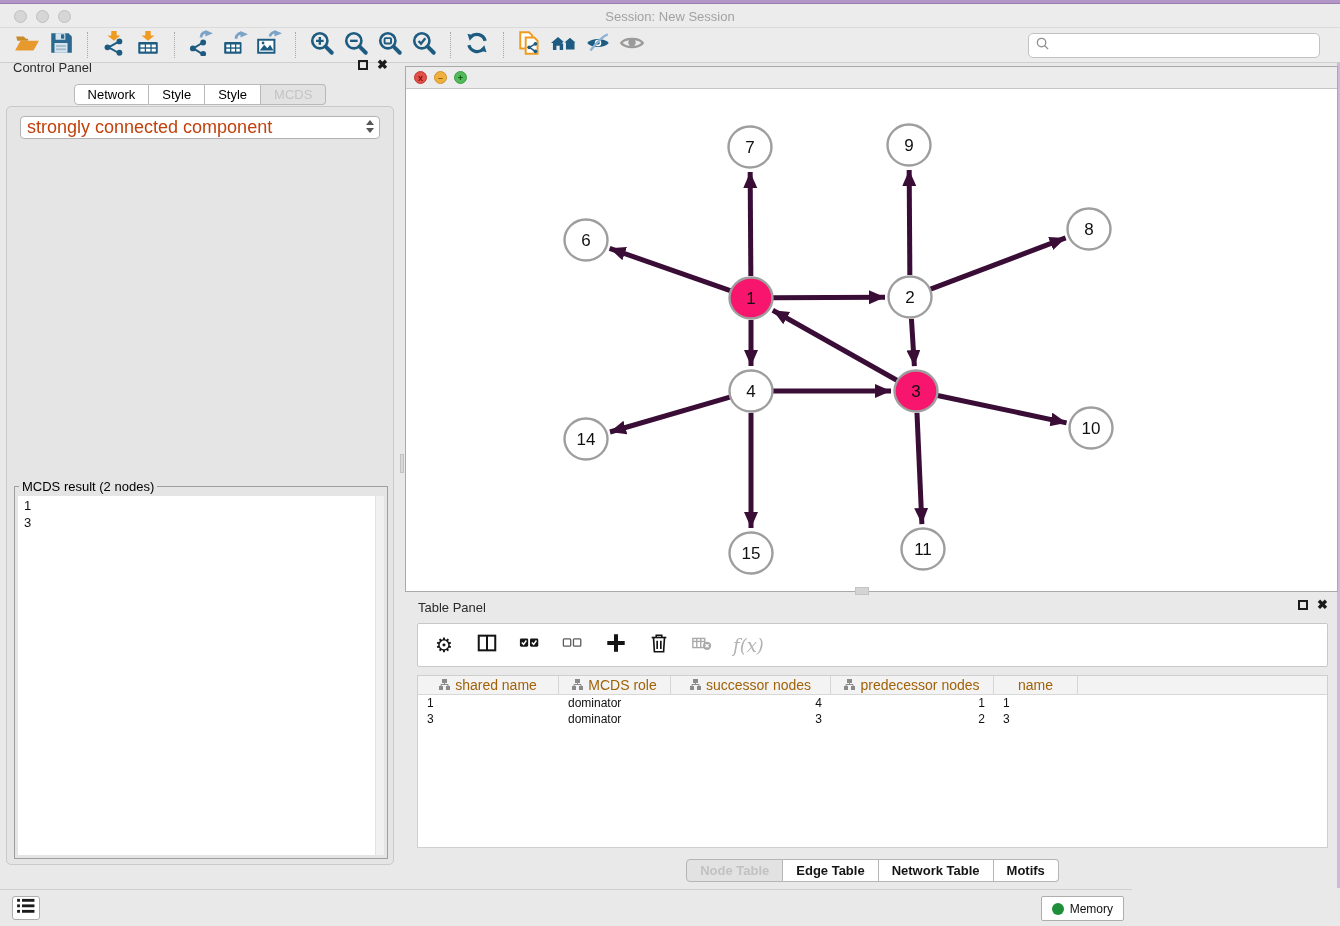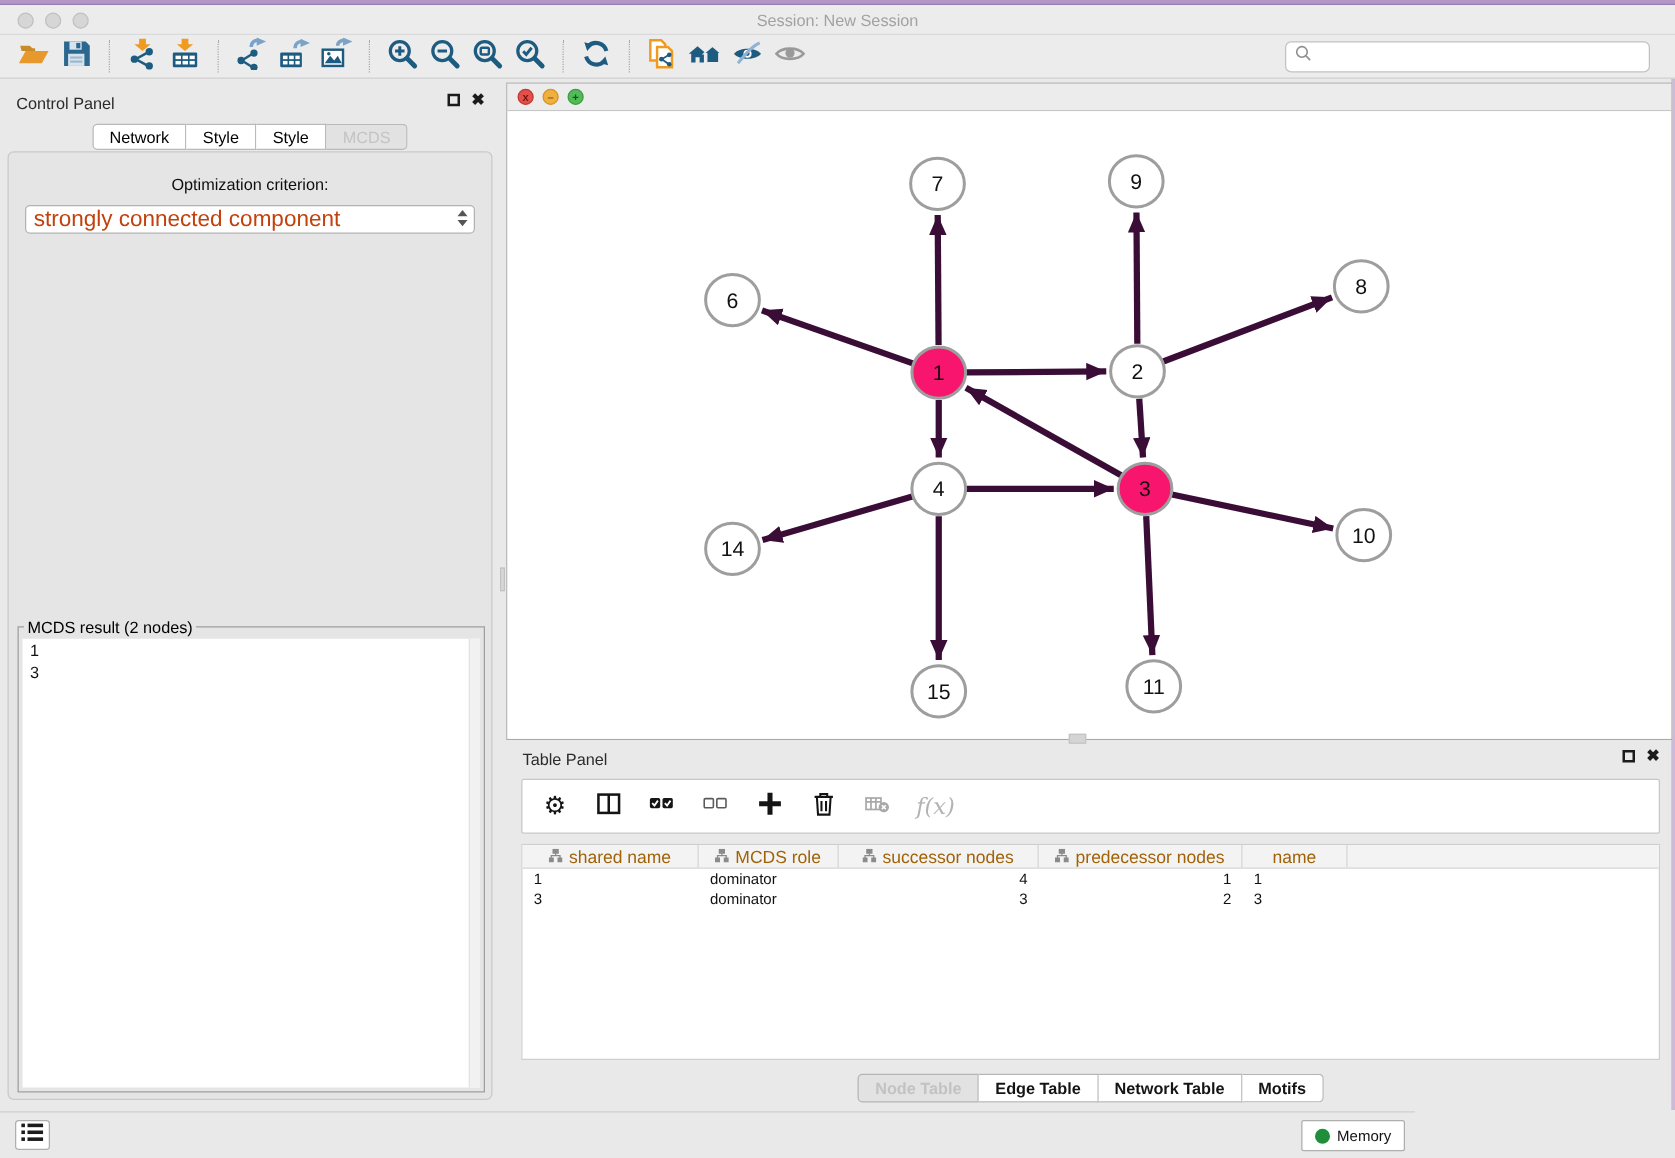--- a/index.html
+++ b/index.html
@@ -15,21 +15,21 @@
 
   
   .toolbar { position:absolute; left:0; top:28px; width:1340px; height:35px; background:#ececec; border-bottom:1px solid #cfcfcf; display:flex; align-items:center; padding:0 10px; }
   .tbtn { width:34px; height:32px; display:flex; align-items:center; justify-content:center; }
   .tbtn svg { width:26px; height:26px; }
   .tsep { width:0; height:26px; border-left:1px dotted #a9a9a9; margin:0 9px; }
   .searchbox { margin-left:auto; margin-right:10px; width:292px; height:25px; background:#fff; border:1px solid #c2c2c2; border-radius:5px; display:flex; align-items:center; padding:0 6px; }
   .searchbox input { border:none; outline:none; flex:1; font-size:13px; background:transparent; margin-left:4px; }
 
   
-  .control-panel { position:absolute; left:0; top:66px; width:400px; height:820px;text-decoration:underline; }
+  .control-panel { position:absolute; left:0; top:51px; width:400px; height:820px;text-decoration:underline; }
   .panel-title { position:absolute; left:13px; top:9px; font-size:13px; color:#2b2b2b; }
   .ph-icons { position:absolute; right:12px; top:9px; display:flex; gap:9px; align-items:center; }
   .float-ico { width:10px; height:10px; border:2px solid #1b1b1b; }
   .close-ico { font-size:13px; font-weight:bold; color:#1b1b1b; line-height:10px; }
   .ctab-row { position:absolute; left:0; top:33px; width:100%; display:flex; justify-content:center; }
   .ctab { height:21px; padding:0 13px; background:#fff; border:1px solid #b9b9b9; border-left:none; font-size:13px; line-height:19px; color:#000000; }
   .ctab:first-child { border-left:1px solid #b9b9b9; border-radius:4px 0 0 4px; }
   .ctab:last-child { border-radius:0 4px 4px 0; }
   .ctab.selected { background:#e2e2e2; color:#c4c4c4; }
   .cp-content { position:absolute; left:6px; top:55px; width:388px; height:759px; background:#e5e5e5; border:1px solid #c9c9c9; border-radius:5px; }
@@ -277,21 +277,20 @@
     <div class="float-ico"></div>
     <div class="close-ico">✖</div>
   </div>
   <div class="ctab-row">
       <div class="ctab">Network</div>
       <div class="ctab">Style</div>
       <div class="ctab">Style</div>
       <div class="ctab selected">MCDS</div>
     </div>
   <div class="cp-content">
-    <div class="opt-label">Optimization criterion:</div>
     <div class="dropdown">
       <span>strongly connected component</span>
       <span class="dd-stepper">
           <span class="dd-up"></span>
           <span class="dd-down"></span>
         </span>
     </div>
     <fieldset class="result-fs">
       <legend>MCDS result (2 nodes)</legend>
       <div class="result-box">

